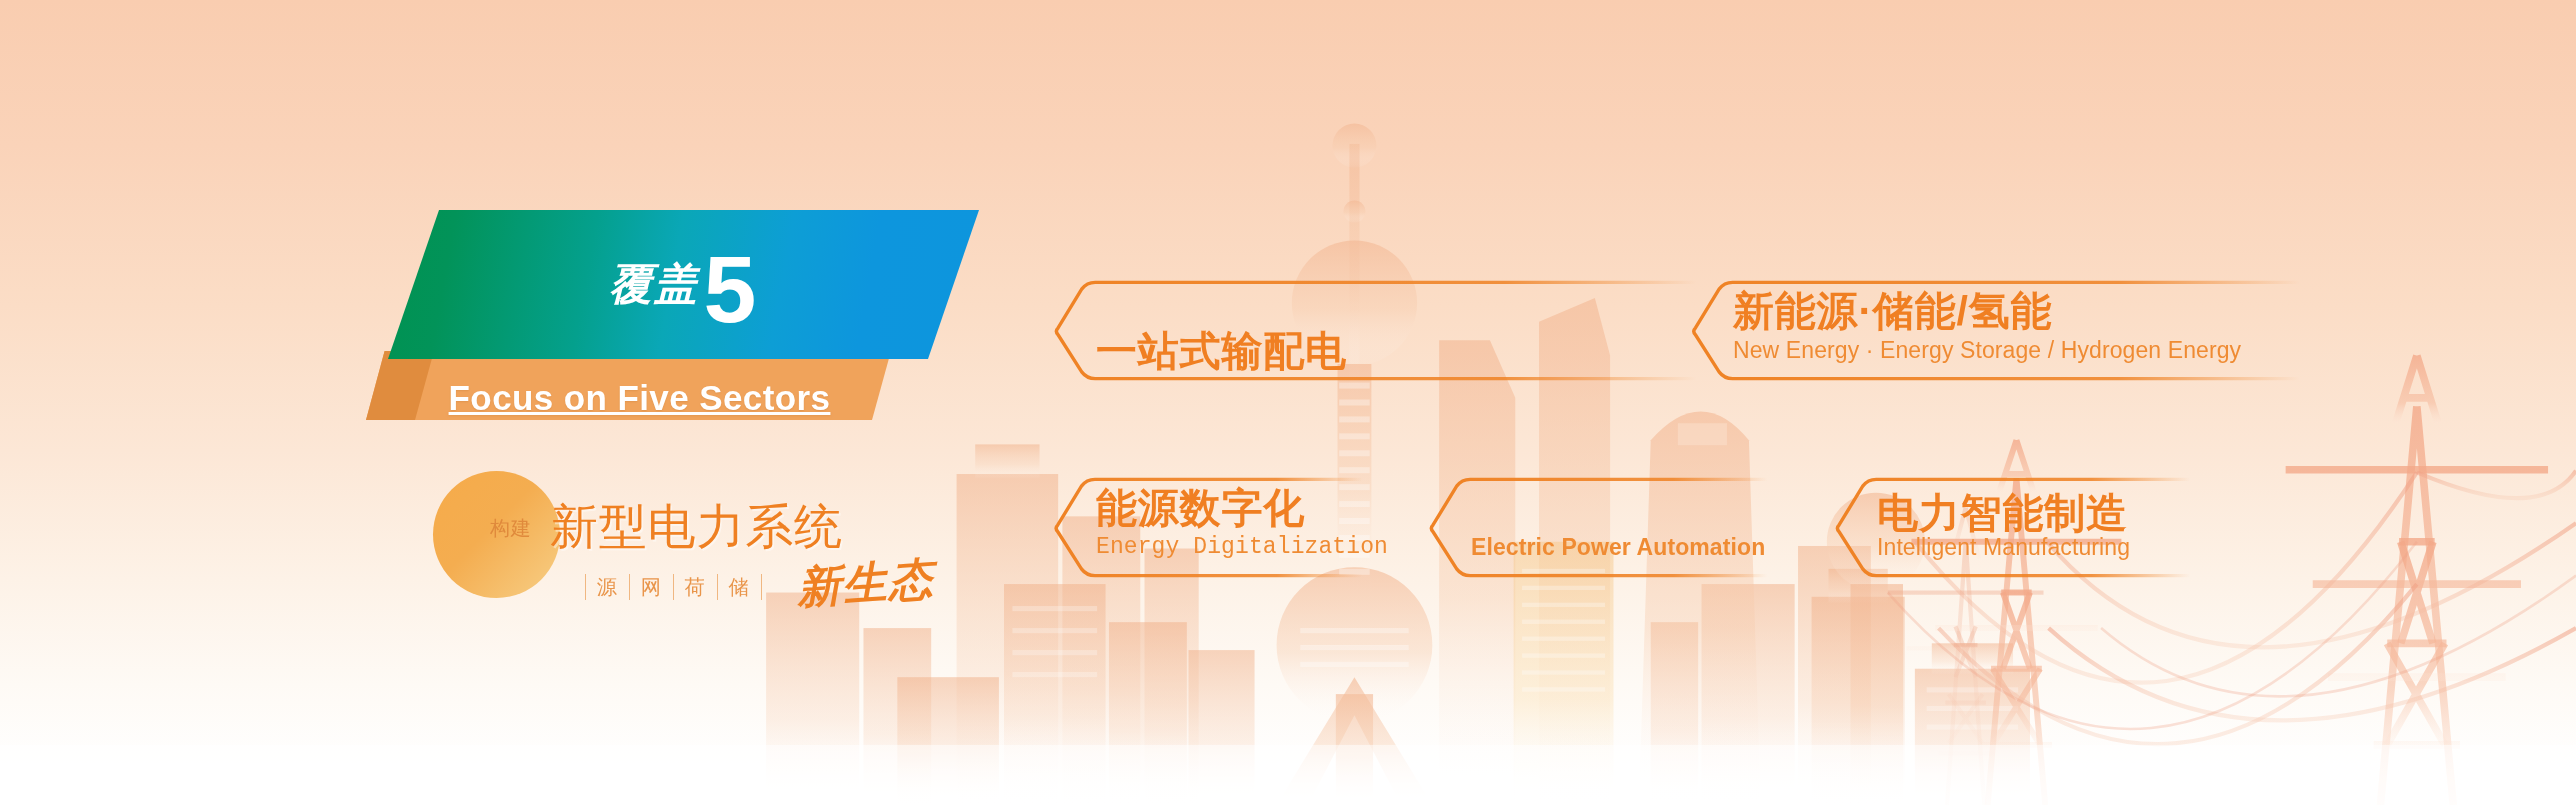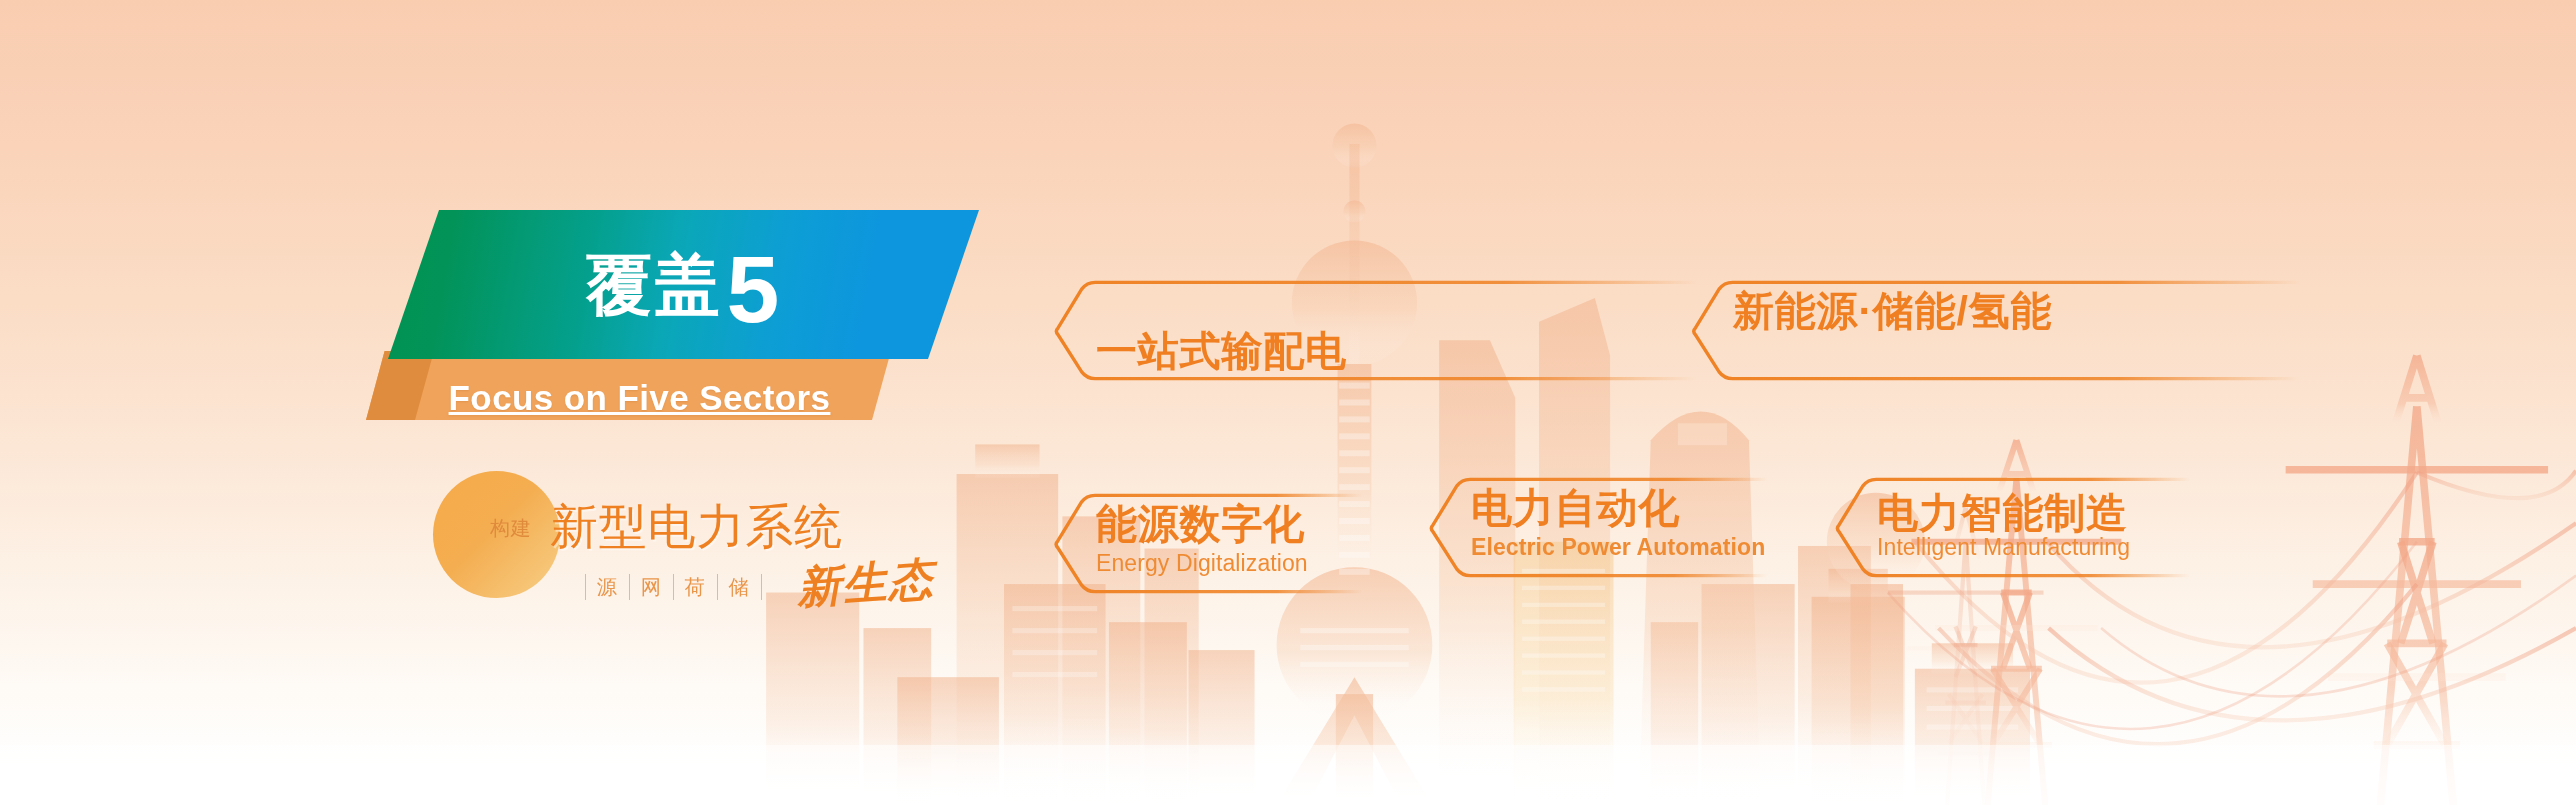--- a/index.html
+++ b/index.html
@@ -45,21 +45,21 @@
   .plate{
     position:absolute;left:22px;top:0;width:591px;height:149px;
     background:linear-gradient(100deg,#009250 0%,#029359 11%,#04a08d 34%,#0aa7b7 48%,#0d9ed5 66%,#0d96dd 80%,#0d95dd 100%);
     clip-path:polygon(51px 0, 591px 0, 540px 149px, 0 149px);
   }
   .plate-text{
     position:absolute;left:22px;top:0;width:591px;height:149px;
     display:flex;align-items:center;justify-content:center;
     color:#ffffff;white-space:nowrap;
   }
-  .plate-cn{font-size:66px;font-weight:bold;letter-spacing:1.7px;line-height:1;}
+  .plate-cn{font-size:43px;font-weight:bold;letter-spacing:1.7px;line-height:1;font-style:italic;}
   .plate-num{font-size:95px;font-weight:bold;line-height:1;margin:0 1.7px 0 5.1px;position:relative;top:5.1px;}
   
   .emblem{position:absolute;left:433px;top:471px;width:474px;height:169px;}
   .emblem-circle{
     position:absolute;left:0;top:0;width:127px;height:127px;border-radius:50%;
     background:linear-gradient(135deg,#f6ab4a 0%,#f4ad50 45%,#f7cf86 100%);
   }
   .emblem-build{
     position:absolute;left:57px;top:44px;font-size:20px;color:#e08a3c;font-weight:normal;letter-spacing:0.8px;
   }
@@ -300,23 +300,24 @@
       <defs>
         <linearGradient id="tf2" x1="0" y1="0" x2="1" y2="0">
           <stop offset="0%" stop-color="#ef8224" stop-opacity="1"></stop>
           <stop offset="70%" stop-color="#ef8224" stop-opacity="0.85"></stop>
           <stop offset="100%" stop-color="#ef8224" stop-opacity="0"></stop>
         </linearGradient>
       </defs>
       <path d="M720 4 L48 4 Q38 4 32 12 L4 58 Q0 62 4 66 L32 110 Q38 118 48 118 L720 118" fill="none" stroke="url(#tf2)" stroke-width="4" stroke-linejoin="round" stroke-linecap="round"></path>
     </svg>
     <div class="cn" style="left:42px;top:5.1px;">新能源·储能/氢能</div>
-  </div>
-
-  <div class="tag" style="left:1054px;top:492px;width:309px;height:103px;">
+    <div class="en" style="left:42px;top:58px;">New Energy · Energy Storage / Hydrogen Energy</div>
+  </div>
+
+  <div class="tag" style="left:1054px;top:476px;width:309px;height:103px;font-family:Liberation Mono, monospace;">
     <svg class="frame" width="309" height="103" viewBox="0 0 365 122">
       <defs>
         <linearGradient id="tf3" x1="0" y1="0" x2="1" y2="0">
           <stop offset="0%" stop-color="#ef8224" stop-opacity="1"></stop>
           <stop offset="72%" stop-color="#ef8224" stop-opacity="0.85"></stop>
           <stop offset="100%" stop-color="#ef8224" stop-opacity="0"></stop>
         </linearGradient>
       </defs>
       <path d="M365 4 L48 4 Q38 4 32 12 L4 58 Q0 62 4 66 L32 110 Q38 118 48 118 L365 118" fill="none" stroke="url(#tf3)" stroke-width="4" stroke-linejoin="round" stroke-linecap="round"></path>
     </svg>
@@ -328,21 +329,20 @@
     <svg class="frame" width="339" height="103" viewBox="0 0 400 122">
       <defs>
         <linearGradient id="tf4" x1="0" y1="0" x2="1" y2="0">
           <stop offset="0%" stop-color="#ef8224" stop-opacity="1"></stop>
           <stop offset="72%" stop-color="#ef8224" stop-opacity="0.85"></stop>
           <stop offset="100%" stop-color="#ef8224" stop-opacity="0"></stop>
         </linearGradient>
       </defs>
       <path d="M400 4 L48 4 Q38 4 32 12 L4 58 Q0 62 4 66 L32 110 Q38 118 48 118 L400 118" fill="none" stroke="url(#tf4)" stroke-width="4" stroke-linejoin="round" stroke-linecap="round"></path>
     </svg>
-    <div class="cn" style="left:42px;top:5.1px;">电力自动化</div>
     <div class="en" style="left:42px;top:58px;font-weight:bold;">Electric Power Automation</div>
   </div>
 
   <div class="tag" style="left:1835px;top:476px;width:356px;height:103px;">
     <svg class="frame" width="356" height="103" viewBox="0 0 420 122">
       <defs>
         <linearGradient id="tf5" x1="0" y1="0" x2="1" y2="0">
           <stop offset="0%" stop-color="#ef8224" stop-opacity="1"></stop>
           <stop offset="72%" stop-color="#ef8224" stop-opacity="0.85"></stop>
           <stop offset="100%" stop-color="#ef8224" stop-opacity="0"></stop>

